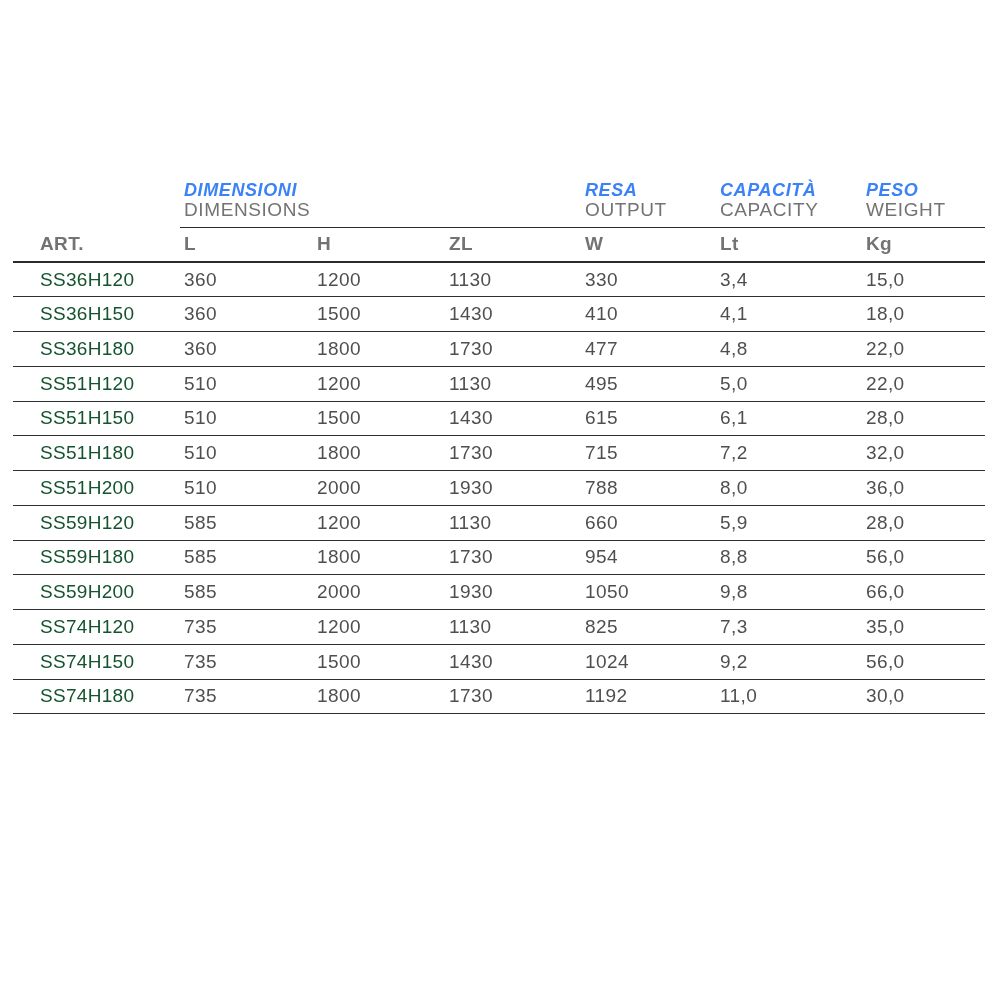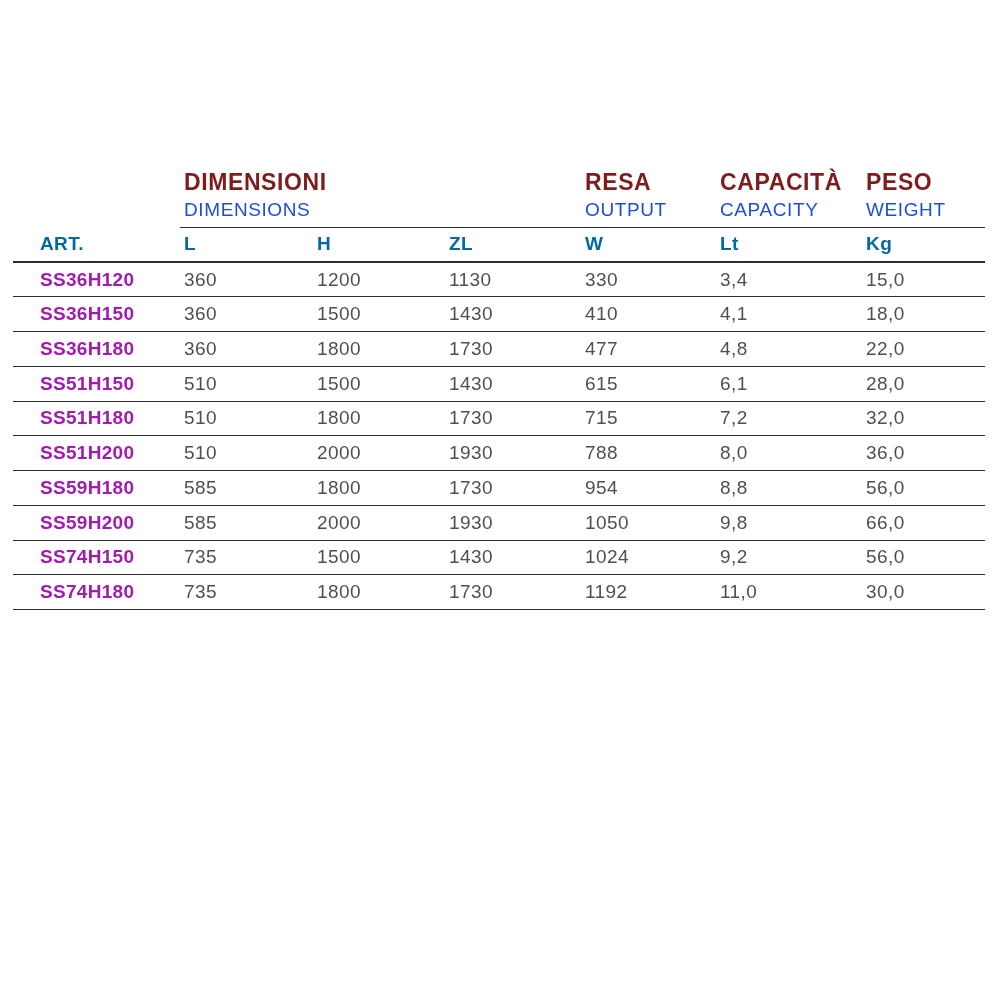--- a/index.html
+++ b/index.html
@@ -35,61 +35,61 @@
   
   tr.group-row td {
     height: 57px;
     vertical-align: bottom;
     padding-bottom: 7px;
   }
   tr.group-row td.grp {
     border-bottom: 1.6px solid #2b2b2b;
   }
   .grp-title {
-    font-size: 23px;
+    font-size: 18px;
     font-weight: 600;
     letter-spacing: 0.6px;
-    color: #7f1d1d;
+    color: #3b82f6;
     line-height: 20px;
     white-space: nowrap;
+    font-style: italic;
   }
   .grp-sub {
     font-size: 19px;
     font-weight: 400;
     letter-spacing: 0.6px;
-    color: #1d4ed8;
+    color: #737373;
     line-height: 20px;
     white-space: nowrap;
-    margin-top: 8px;
   }
 
   
   tr.sub-row td {
     height: 35px;
     vertical-align: middle;
     font-size: 19px;
     font-weight: 600;
     letter-spacing: 0.4px;
-    color: #0369a1;
+    color: #737373;
     border-bottom: 2px solid #2b2b2b;
   }
 
   
   tbody tr td {
     height: 34.75px;
     vertical-align: middle;
     font-size: 19px;
     letter-spacing: 0.4px;
     color: #4f4f4f;
     border-bottom: 1.5px solid #2f2f2f;
     white-space: nowrap;
   }
   tbody tr td.art {
-    font-weight: 700;
-    color: #a21caf;
+    font-weight: 400;
+    color: #14532d;
     letter-spacing: 0.3px;
   }
 
   
   td.pad-art { padding-left: 27px; }
   td.pad-val { padding-left: 4px; }
 </style>
 </head>
 <body>
 
@@ -156,20 +156,29 @@
         <tr>
           <td class="art pad-art">SS36H180</td>
           <td class="pad-val">360</td>
           <td class="pad-val">1800</td>
           <td class="pad-val">1730</td>
           <td class="pad-val">477</td>
           <td class="pad-val">4,8</td>
           <td class="pad-val">22,0</td>
         </tr>
         <tr>
+          <td class="art pad-art">SS51H120</td>
+          <td class="pad-val">510</td>
+          <td class="pad-val">1200</td>
+          <td class="pad-val">1130</td>
+          <td class="pad-val">495</td>
+          <td class="pad-val">5,0</td>
+          <td class="pad-val">22,0</td>
+        </tr>
+        <tr>
           <td class="art pad-art">SS51H150</td>
           <td class="pad-val">510</td>
           <td class="pad-val">1500</td>
           <td class="pad-val">1430</td>
           <td class="pad-val">615</td>
           <td class="pad-val">6,1</td>
           <td class="pad-val">28,0</td>
         </tr>
         <tr>
           <td class="art pad-art">SS51H180</td>
@@ -181,40 +190,58 @@
           <td class="pad-val">32,0</td>
         </tr>
         <tr>
           <td class="art pad-art">SS51H200</td>
           <td class="pad-val">510</td>
           <td class="pad-val">2000</td>
           <td class="pad-val">1930</td>
           <td class="pad-val">788</td>
           <td class="pad-val">8,0</td>
           <td class="pad-val">36,0</td>
+        </tr>
+        <tr>
+          <td class="art pad-art">SS59H120</td>
+          <td class="pad-val">585</td>
+          <td class="pad-val">1200</td>
+          <td class="pad-val">1130</td>
+          <td class="pad-val">660</td>
+          <td class="pad-val">5,9</td>
+          <td class="pad-val">28,0</td>
         </tr>
         <tr>
           <td class="art pad-art">SS59H180</td>
           <td class="pad-val">585</td>
           <td class="pad-val">1800</td>
           <td class="pad-val">1730</td>
           <td class="pad-val">954</td>
           <td class="pad-val">8,8</td>
           <td class="pad-val">56,0</td>
         </tr>
         <tr>
           <td class="art pad-art">SS59H200</td>
           <td class="pad-val">585</td>
           <td class="pad-val">2000</td>
           <td class="pad-val">1930</td>
           <td class="pad-val">1050</td>
           <td class="pad-val">9,8</td>
           <td class="pad-val">66,0</td>
         </tr>
         <tr>
+          <td class="art pad-art">SS74H120</td>
+          <td class="pad-val">735</td>
+          <td class="pad-val">1200</td>
+          <td class="pad-val">1130</td>
+          <td class="pad-val">825</td>
+          <td class="pad-val">7,3</td>
+          <td class="pad-val">35,0</td>
+        </tr>
+        <tr>
           <td class="art pad-art">SS74H150</td>
           <td class="pad-val">735</td>
           <td class="pad-val">1500</td>
           <td class="pad-val">1430</td>
           <td class="pad-val">1024</td>
           <td class="pad-val">9,2</td>
           <td class="pad-val">56,0</td>
         </tr>
         <tr>
           <td class="art pad-art">SS74H180</td>

